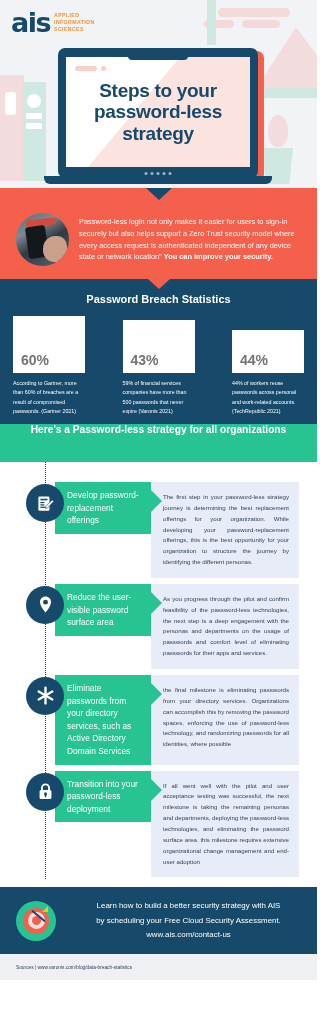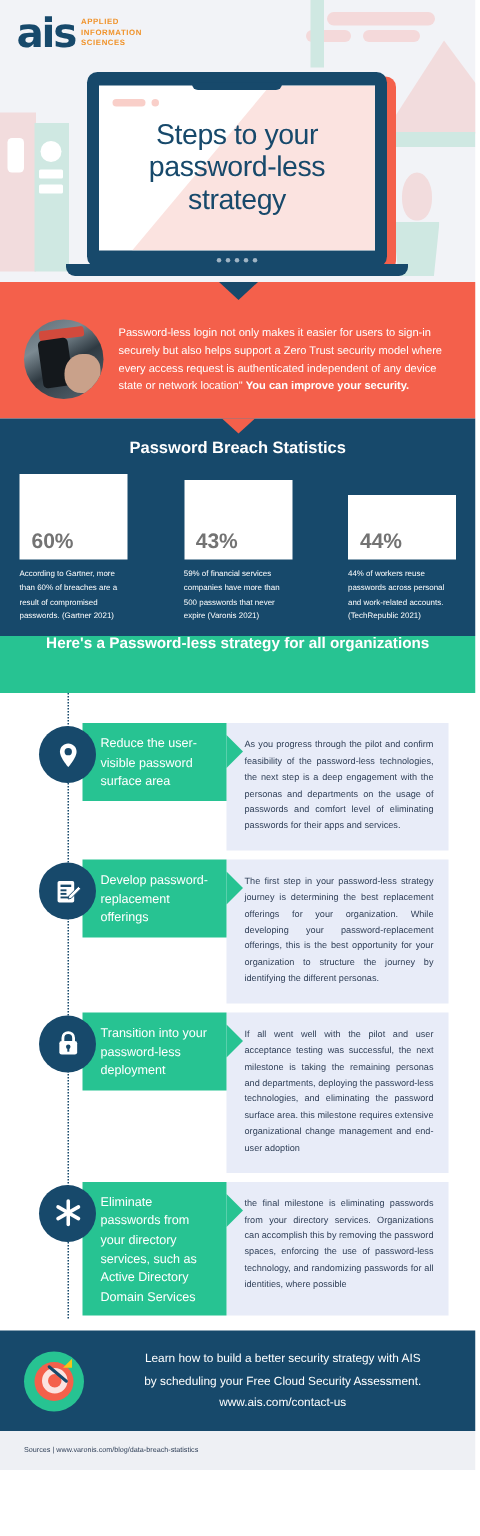--- a/index.html
+++ b/index.html
@@ -138,21 +138,21 @@
     position: absolute; left: 9px; top: 9px;
     width: 22px; height: 5px; background: #f9cfc9; border-radius: 3px;
   }
   .screen-bar2 {
     position: absolute; left: 35px; top: 9px;
     width: 5px; height: 5px; background: #f9cfc9; border-radius: 3px;
   }
   .hero-title {
     position: relative; z-index: 2;
     text-align: center; color: #17496b;
-    font-size: 19px; font-weight: normal; line-height: 1.13;
+    font-size: 19px; font-weight: bold; line-height: 1.13;
     letter-spacing: -0.3px;
     font-family: "Liberation Sans", sans-serif;
   }
   .laptop-dots {
     position: absolute; left: 50%; transform: translateX(-50%); bottom: 3px;
     display: flex; gap: 3px; z-index: 8;
   }
   .laptop-dots i {
     width: 3px; height: 3px; background: #9fb4c4; border-radius: 50%;
     display: block;
@@ -401,69 +401,69 @@
     <span>Here's a Password-less strategy for all organizations</span>
     <div class="greenbar-notch"></div>
   </div>
 
   <div class="steps">
     <div class="timeline"></div>
 
     <div class="step">
       <div class="step-icon">
         <svg width="19" height="19" viewBox="0 0 24 24">
-          <path d="M12 2c-4 0-7 3-7 7 0 5 7 13 7 13s7-8 7-13c0-4-3-7-7-7z" fill="#fff"></path>
-          <circle cx="12" cy="9" r="3.1" fill="#17496b"></circle>
-        </svg>
-      </div>
-      <div class="step-label">Reduce the user-visible password surface area</div>
-      <div class="step-body">As you progress through the pilot and confirm feasibility of the password-less technologies, the next step is a deep engagement with the personas and departments on the usage of passwords and comfort level of eliminating passwords for their apps and services.</div>
-    </div>
-
-    <div class="step">
-      <div class="step-icon">
-        <svg width="19" height="19" viewBox="0 0 24 24">
           <rect x="3" y="3" width="14" height="18" rx="1.5" fill="#fff"></rect>
           <rect x="5.5" y="6" width="9" height="2" fill="#17496b"></rect>
           <rect x="5.5" y="10" width="5" height="1.6" fill="#17496b"></rect>
           <rect x="5.5" y="13" width="5" height="1.6" fill="#17496b"></rect>
           <rect x="5.5" y="16" width="7" height="1.6" fill="#17496b"></rect>
           <path d="M20.5 7.5l2 2-8 8-2.6.6.6-2.6z" fill="#fff" stroke="#17496b" stroke-width="0.8"></path>
         </svg>
       </div>
       <div class="step-label">Develop password-replacement offerings</div>
       <div class="step-body">The first step in your password-less strategy journey is determining the best replacement offerings for your organization. While developing your password-replacement offerings, this is the best opportunity for your organization to structure the journey by identifying the different personas.</div>
     </div>
 
     <div class="step">
       <div class="step-icon">
         <svg width="19" height="19" viewBox="0 0 24 24">
-          <path d="M7.5 10V7.5a4.5 4.5 0 019 0V10" fill="none" stroke="#fff" stroke-width="2.4"></path>
-          <rect x="4.5" y="10" width="15" height="11.5" rx="2" fill="#fff"></rect>
-          <circle cx="12" cy="15" r="1.9" fill="#17496b"></circle>
-          <rect x="11.2" y="15.5" width="1.7" height="3.6" fill="#17496b"></rect>
+          <path d="M12 2c-4 0-7 3-7 7 0 5 7 13 7 13s7-8 7-13c0-4-3-7-7-7z" fill="#fff"></path>
+          <circle cx="12" cy="9" r="3.1" fill="#17496b"></circle>
         </svg>
       </div>
-      <div class="step-label">Transition into your password-less deployment</div>
-      <div class="step-body">If all went well with the pilot and user acceptance testing was successful, the next milestone is taking the remaining personas and departments, deploying the password-less technologies, and eliminating the password surface area. this milestone requires extensive organizational change management and end-user adoption</div>
+      <div class="step-label">Reduce the user-visible password surface area</div>
+      <div class="step-body">As you progress through the pilot and confirm feasibility of the password-less technologies, the next step is a deep engagement with the personas and departments on the usage of passwords and comfort level of eliminating passwords for their apps and services.</div>
     </div>
 
     <div class="step">
       <div class="step-icon">
         <svg width="21" height="21" viewBox="0 0 24 24">
           <g stroke="#fff" stroke-width="2.7" stroke-linecap="round">
             <line x1="12" y1="3" x2="12" y2="21"></line>
             <line x1="4.2" y1="7.5" x2="19.8" y2="16.5"></line>
             <line x1="4.2" y1="16.5" x2="19.8" y2="7.5"></line>
           </g>
         </svg>
       </div>
       <div class="step-label">Eliminate passwords from your directory services, such as Active Directory Domain Services</div>
       <div class="step-body">the final milestone is eliminating passwords from your directory services. Organizations can accomplish this by removing the password spaces, enforcing the use of password-less technology, and randomizing passwords for all identities, where possible</div>
     </div>
+
+    <div class="step">
+      <div class="step-icon">
+        <svg width="19" height="19" viewBox="0 0 24 24">
+          <path d="M7.5 10V7.5a4.5 4.5 0 019 0V10" fill="none" stroke="#fff" stroke-width="2.4"></path>
+          <rect x="4.5" y="10" width="15" height="11.5" rx="2" fill="#fff"></rect>
+          <circle cx="12" cy="15" r="1.9" fill="#17496b"></circle>
+          <rect x="11.2" y="15.5" width="1.7" height="3.6" fill="#17496b"></rect>
+        </svg>
+      </div>
+      <div class="step-label">Transition into your password-less deployment</div>
+      <div class="step-body">If all went well with the pilot and user acceptance testing was successful, the next milestone is taking the remaining personas and departments, deploying the password-less technologies, and eliminating the password surface area. this milestone requires extensive organizational change management and end-user adoption</div>
+    </div>
   </div>
 
   <div class="cta">
     <div class="cta-icon">
       <span class="ring1"></span>
       <span class="ring2"></span>
       <span class="ring3"></span>
       <span class="dart"></span>
       <span class="dart-fin"></span>
     </div>

